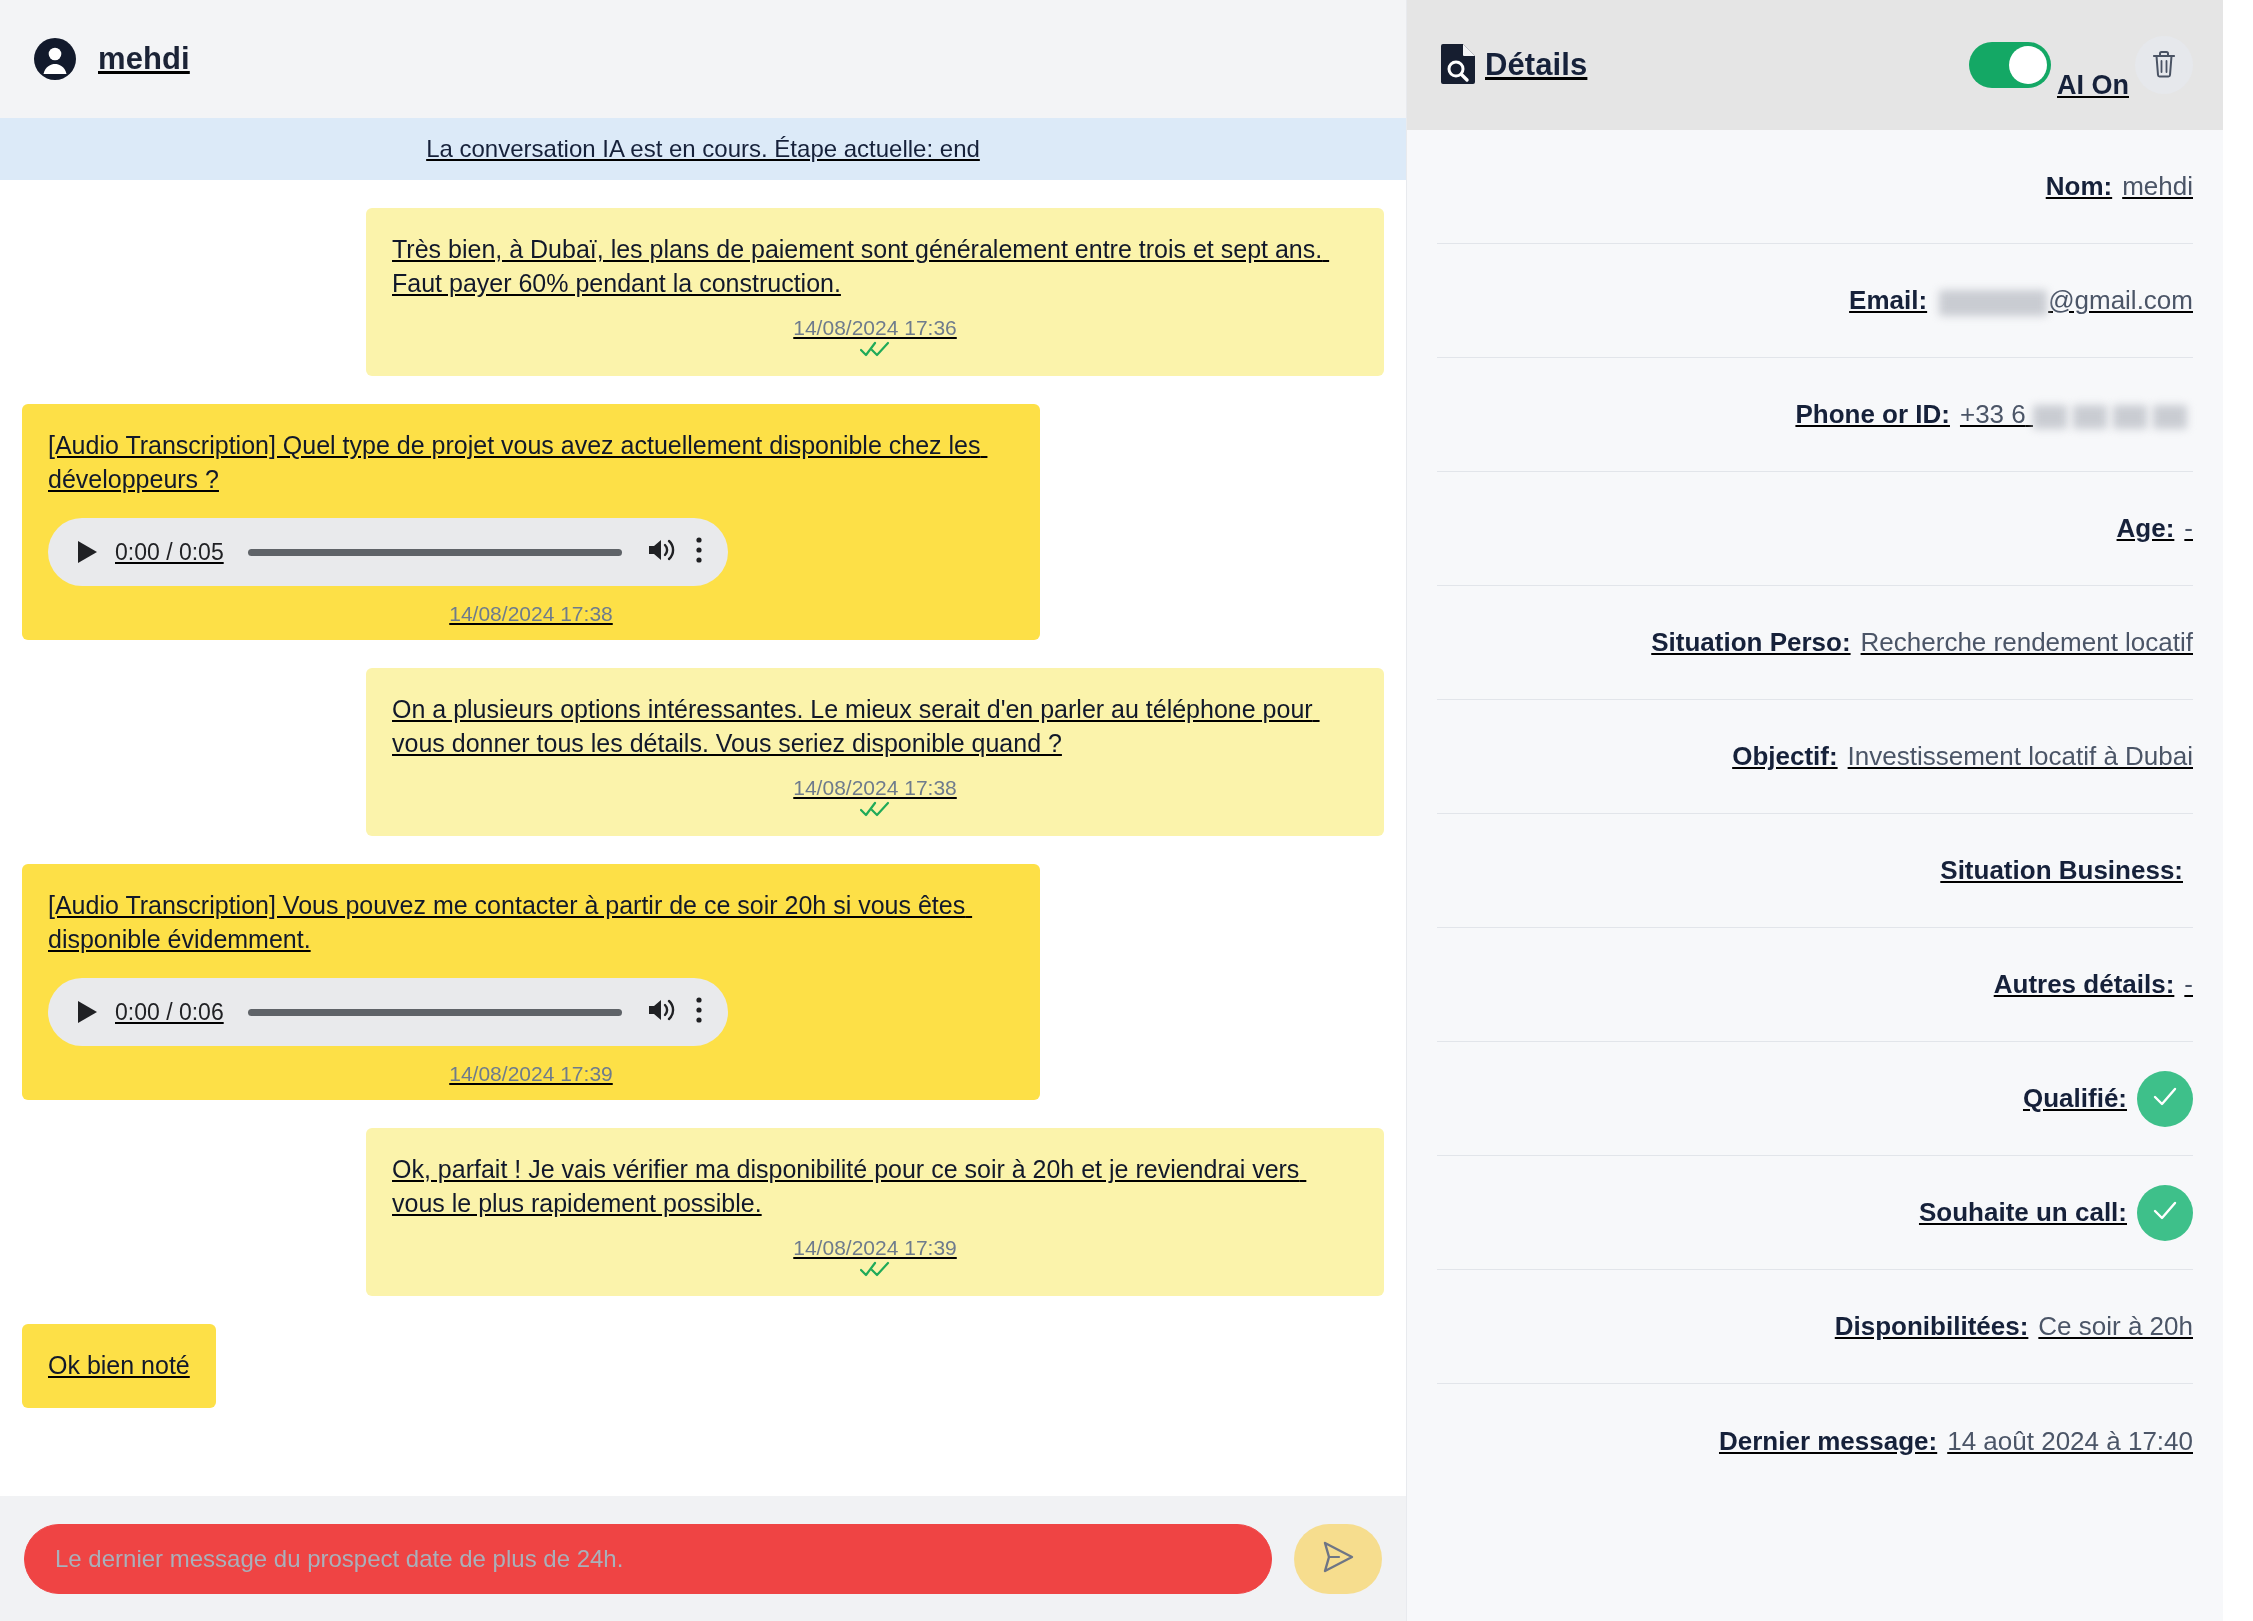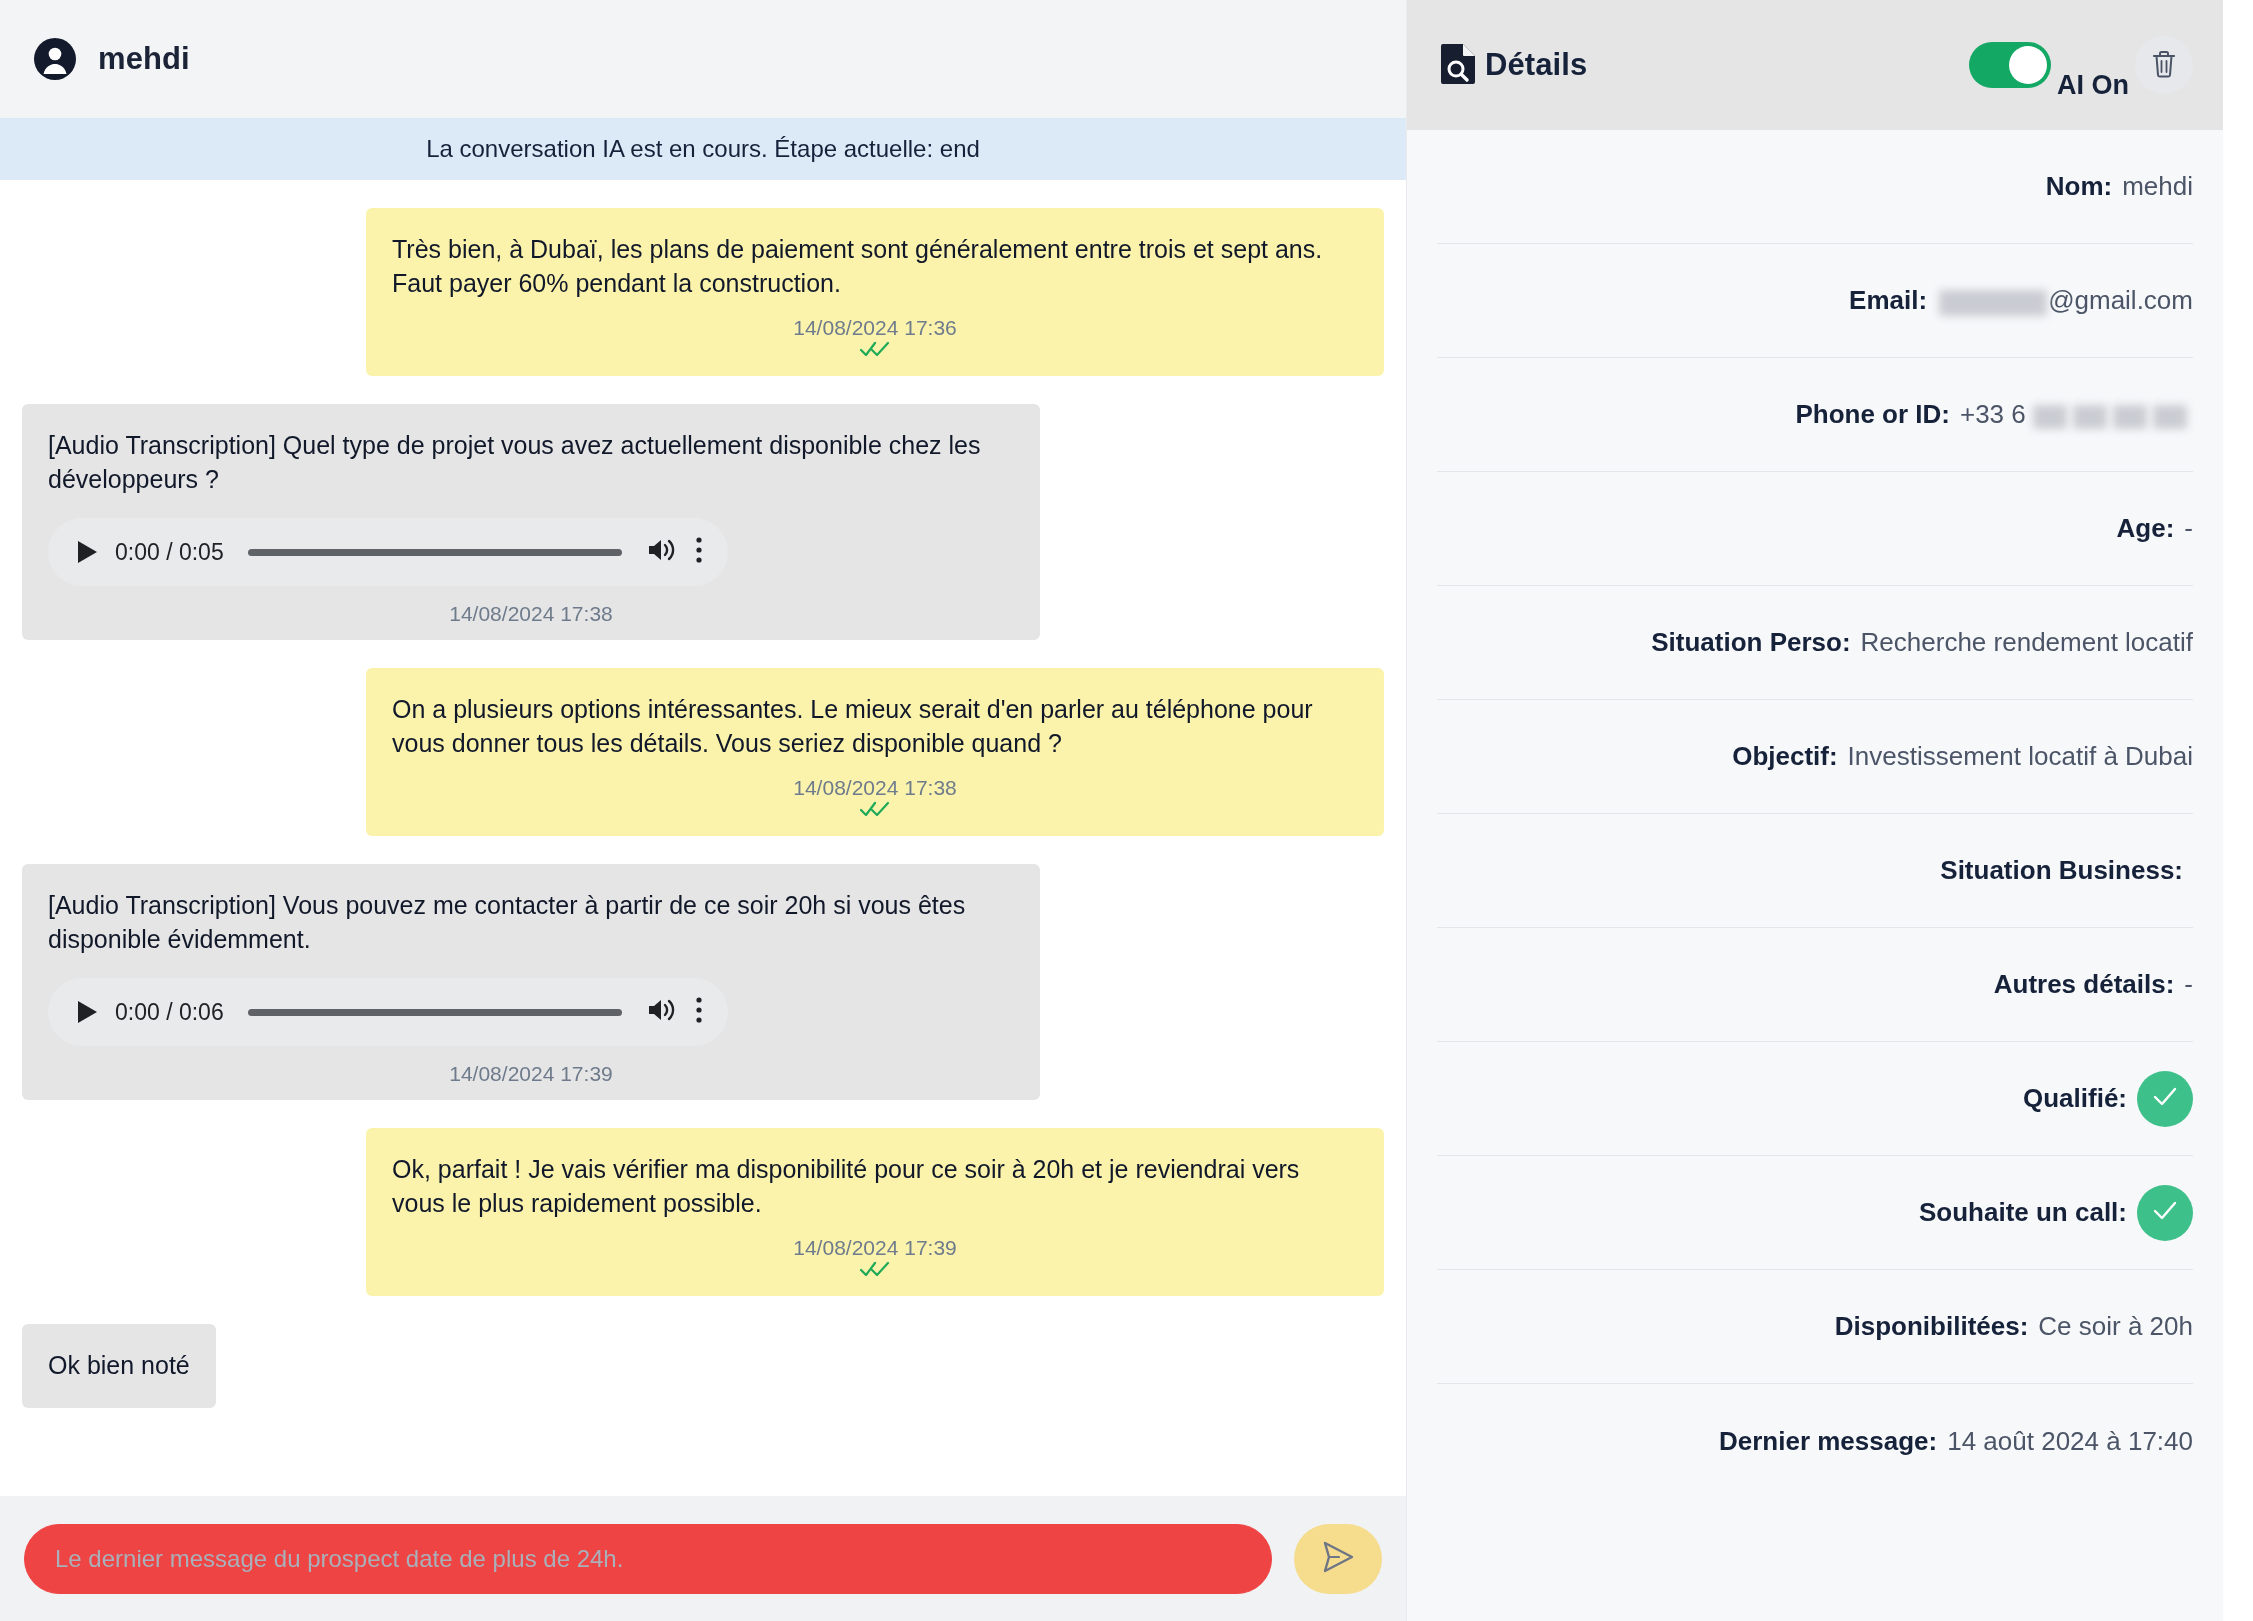--- a/index.html
+++ b/index.html
@@ -2,21 +2,21 @@
 <html><head>
 <meta charset="utf-8">
 <style>
   * { box-sizing: border-box; margin: 0; padding: 0; }
   html, body {
     width: 2253px; height: 1621px;
     font-family: "Liberation Sans", sans-serif;
     background: #ffffff;
     overflow: hidden;
   }
-  .app { display: flex; width: 2223px; height: 1621px; }
+  .app { display: flex; width: 2223px; height: 1621px; text-decoration: underline; }
 
   
   .chat-panel {
     width: 1425px; height: 1621px;
     position: relative;
     background: #ffffff;
     display: flex; flex-direction: column;
   }
   .chat-header {
     height: 118px; flex: 0 0 118px;
@@ -45,21 +45,21 @@
   .msg-row { display: flex; margin-bottom: 28px; }
   .msg-row.out { justify-content: flex-end; }
   .msg-row.in  { justify-content: flex-start; }
 
   .bubble {
     border-radius: 6px;
     padding: 24px 26px 14px 26px;
     position: relative;
   }
   .bubble.out { background: #fbf3ab; max-width: 1018px; }
-  .bubble.in  { background: #e5e5e5; max-width: 1018px; }
+  .bubble.in  { background: #fde047; max-width: 1018px; }
   .bubble-text {
     font-size: 25px; line-height: 1.36; color: #11182a;
     white-space: pre-wrap;
   }
   .meta {
     display: flex; align-items: center; justify-content: flex-end;
     margin-top: 16px; flex-direction: column;
   }
   .meta .time { font-size: 21px; color: #6e7b8c; }
   .checks { display: inline-block; }

